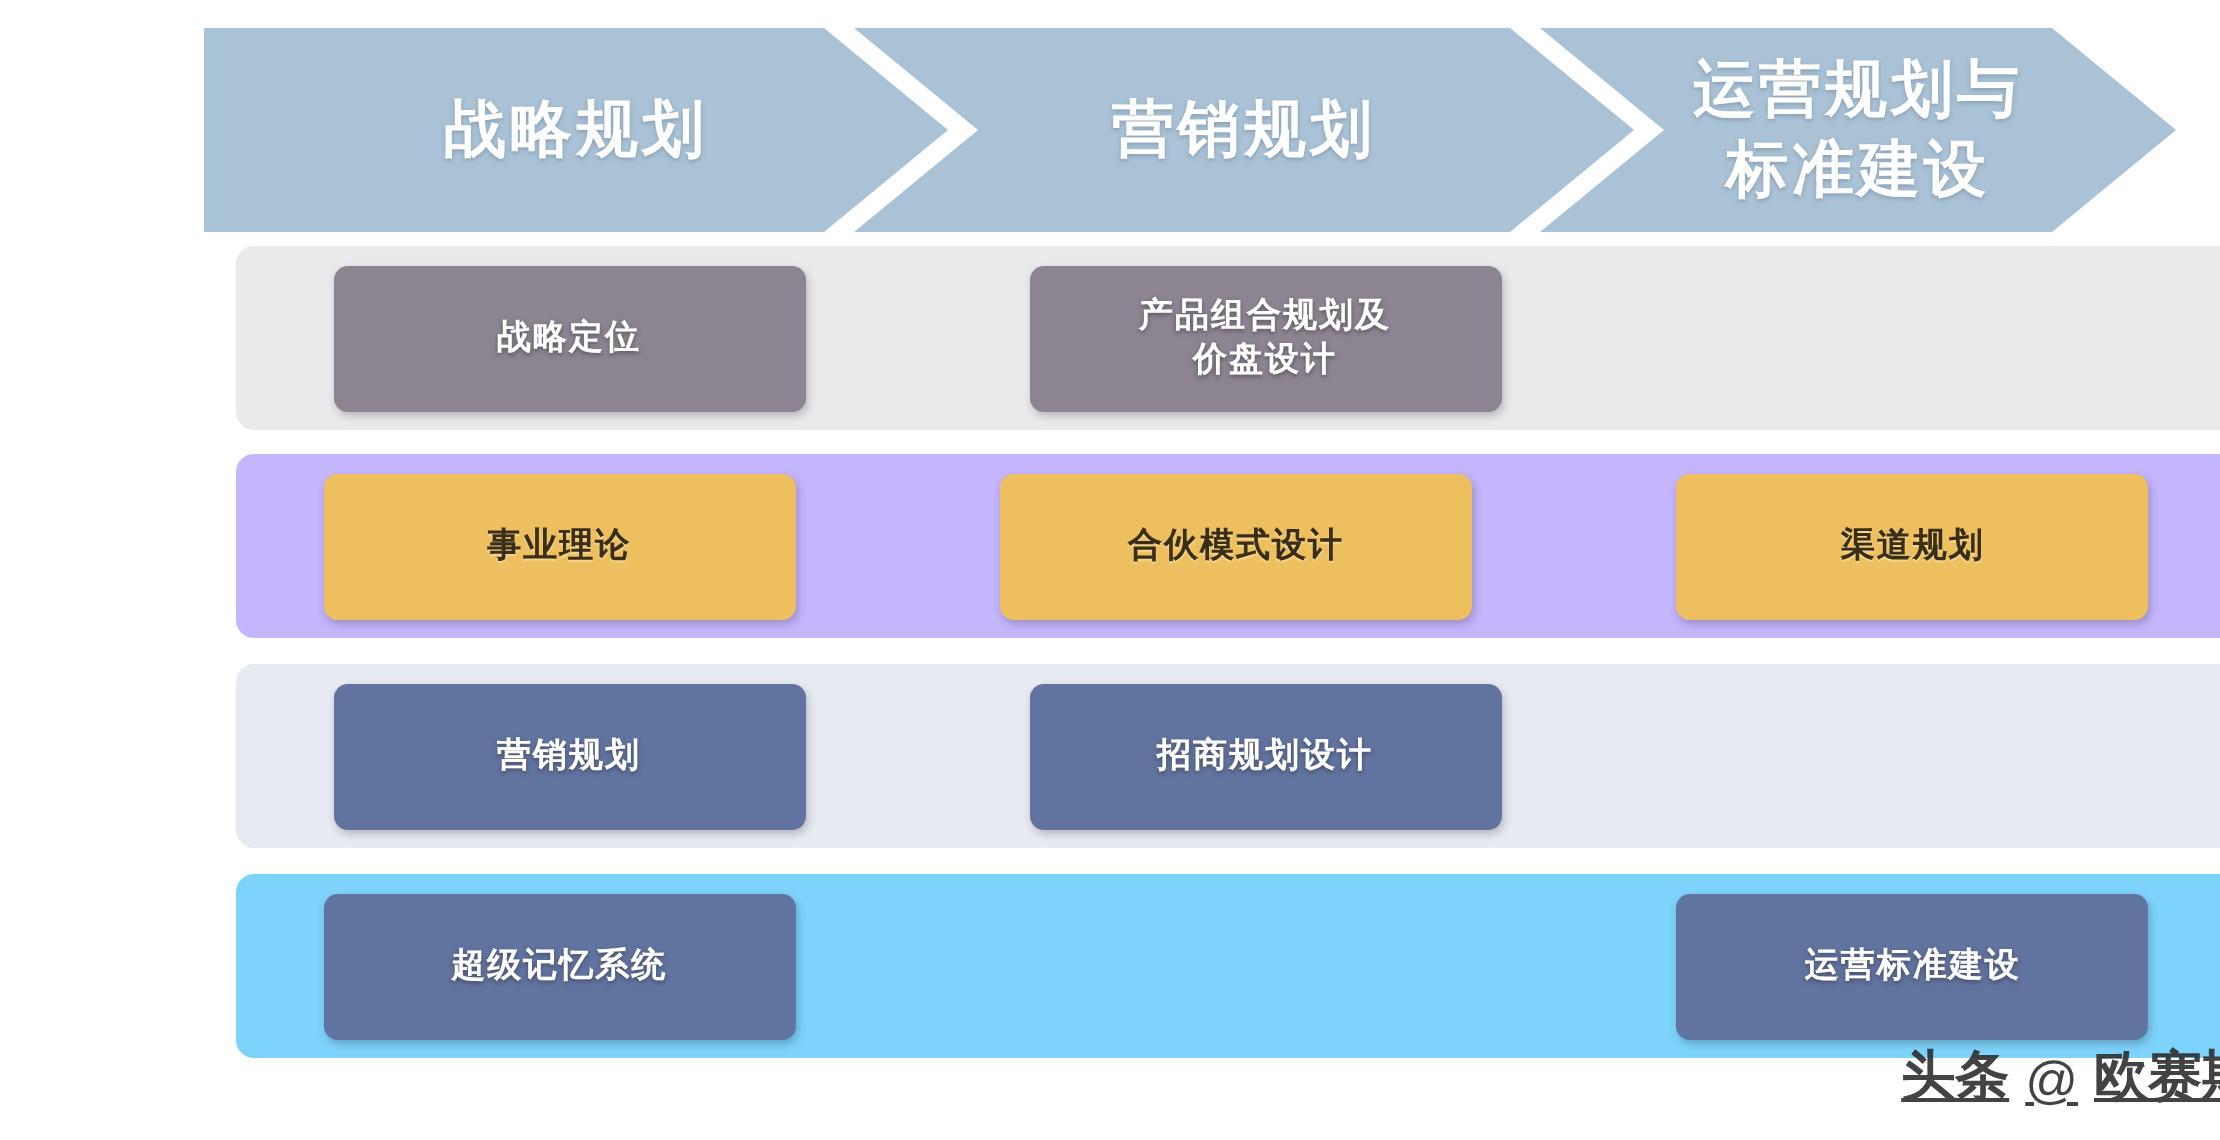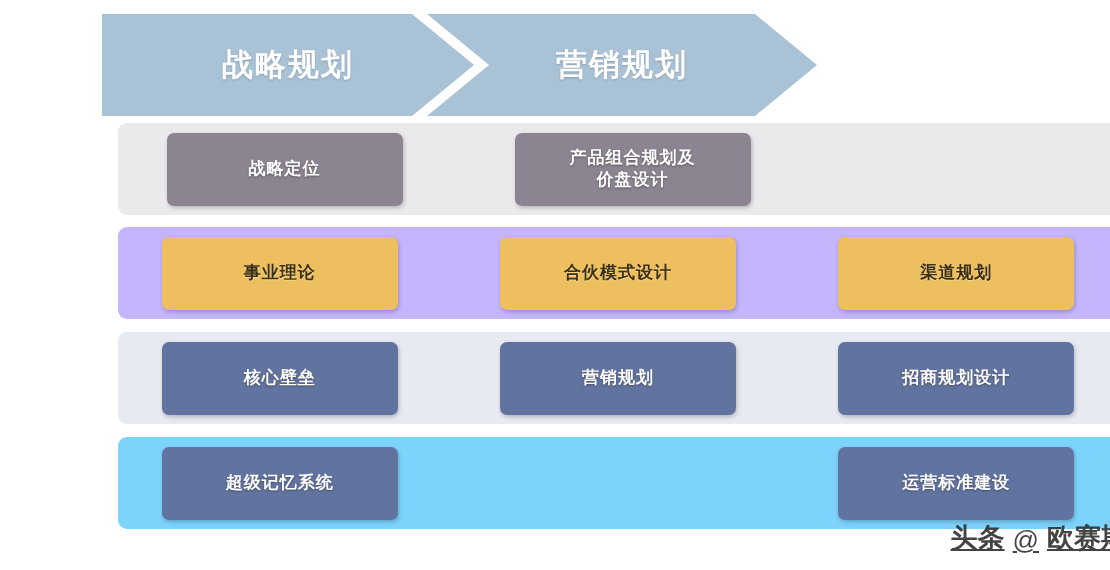--- a/index.html
+++ b/index.html
@@ -146,20 +146,24 @@
 
 <div id="canvas">
 
   <div id="header-band">
     <div class="chevron c1">
       <span class="chevron-label">战略规划</span>
     </div>
     <div class="chevron c2">
       <span class="chevron-label">营销规划</span>
     </div>
+    <div class="chevron c3">
+      <span class="chevron-label">运营规划与
+标准建设</span>
+    </div>
   </div>
 
   <div class="row-band r1">
     <div class="cell">
       <div class="card purple">
         <span class="card-label">战略定位</span>
       </div>
     </div>
     <div class="cell">
       <div class="card purple">
@@ -181,25 +185,20 @@
       </div>
     </div>
     <div class="cell">
       <div class="card gold">
         <span class="card-label">渠道规划</span>
       </div>
     </div>
   </div>
 
   <div class="row-band r3">
-    <div class="cell">
-      <div class="card blue">
-        <span class="card-label">核心壁垒</span>
-      </div>
-    </div>
     <div class="cell">
       <div class="card blue">
         <span class="card-label">营销规划</span>
       </div>
     </div>
     <div class="cell">
       <div class="card blue">
         <span class="card-label">招商规划设计</span>
       </div>
     </div>

